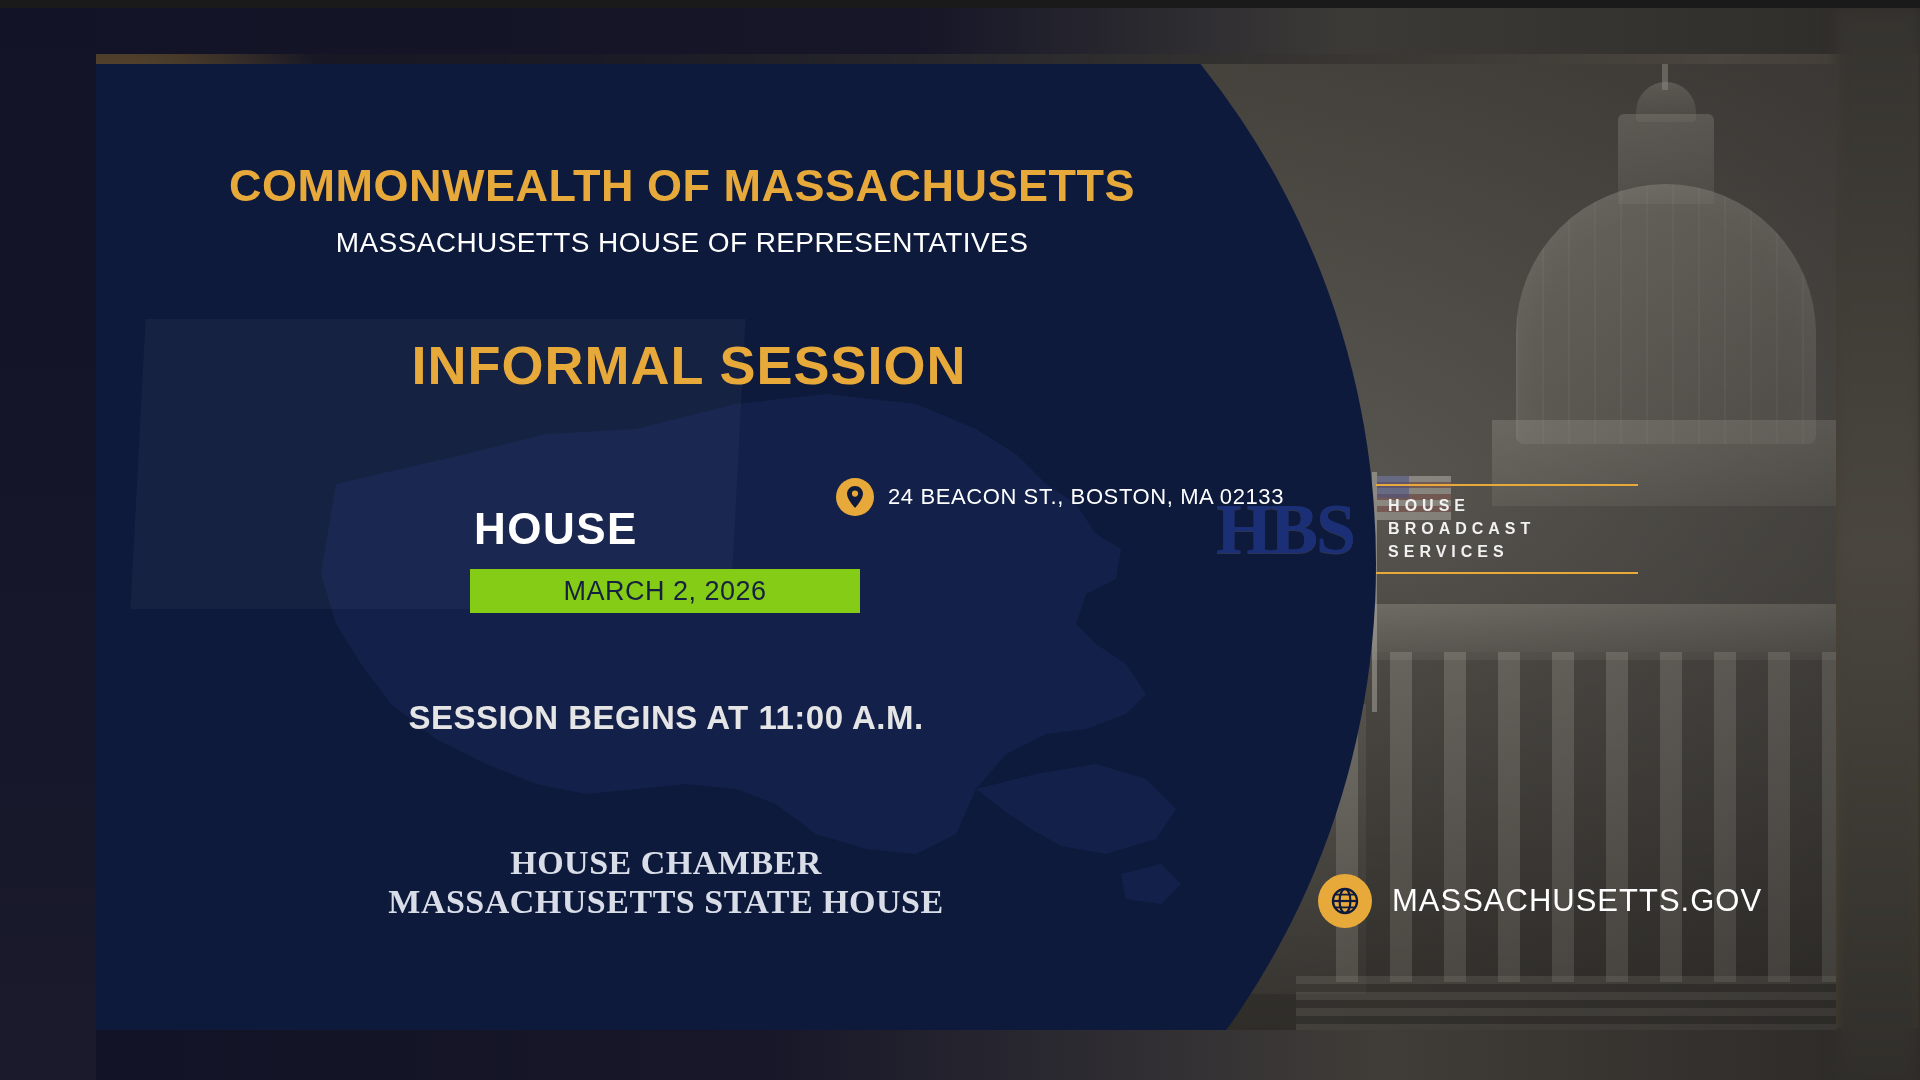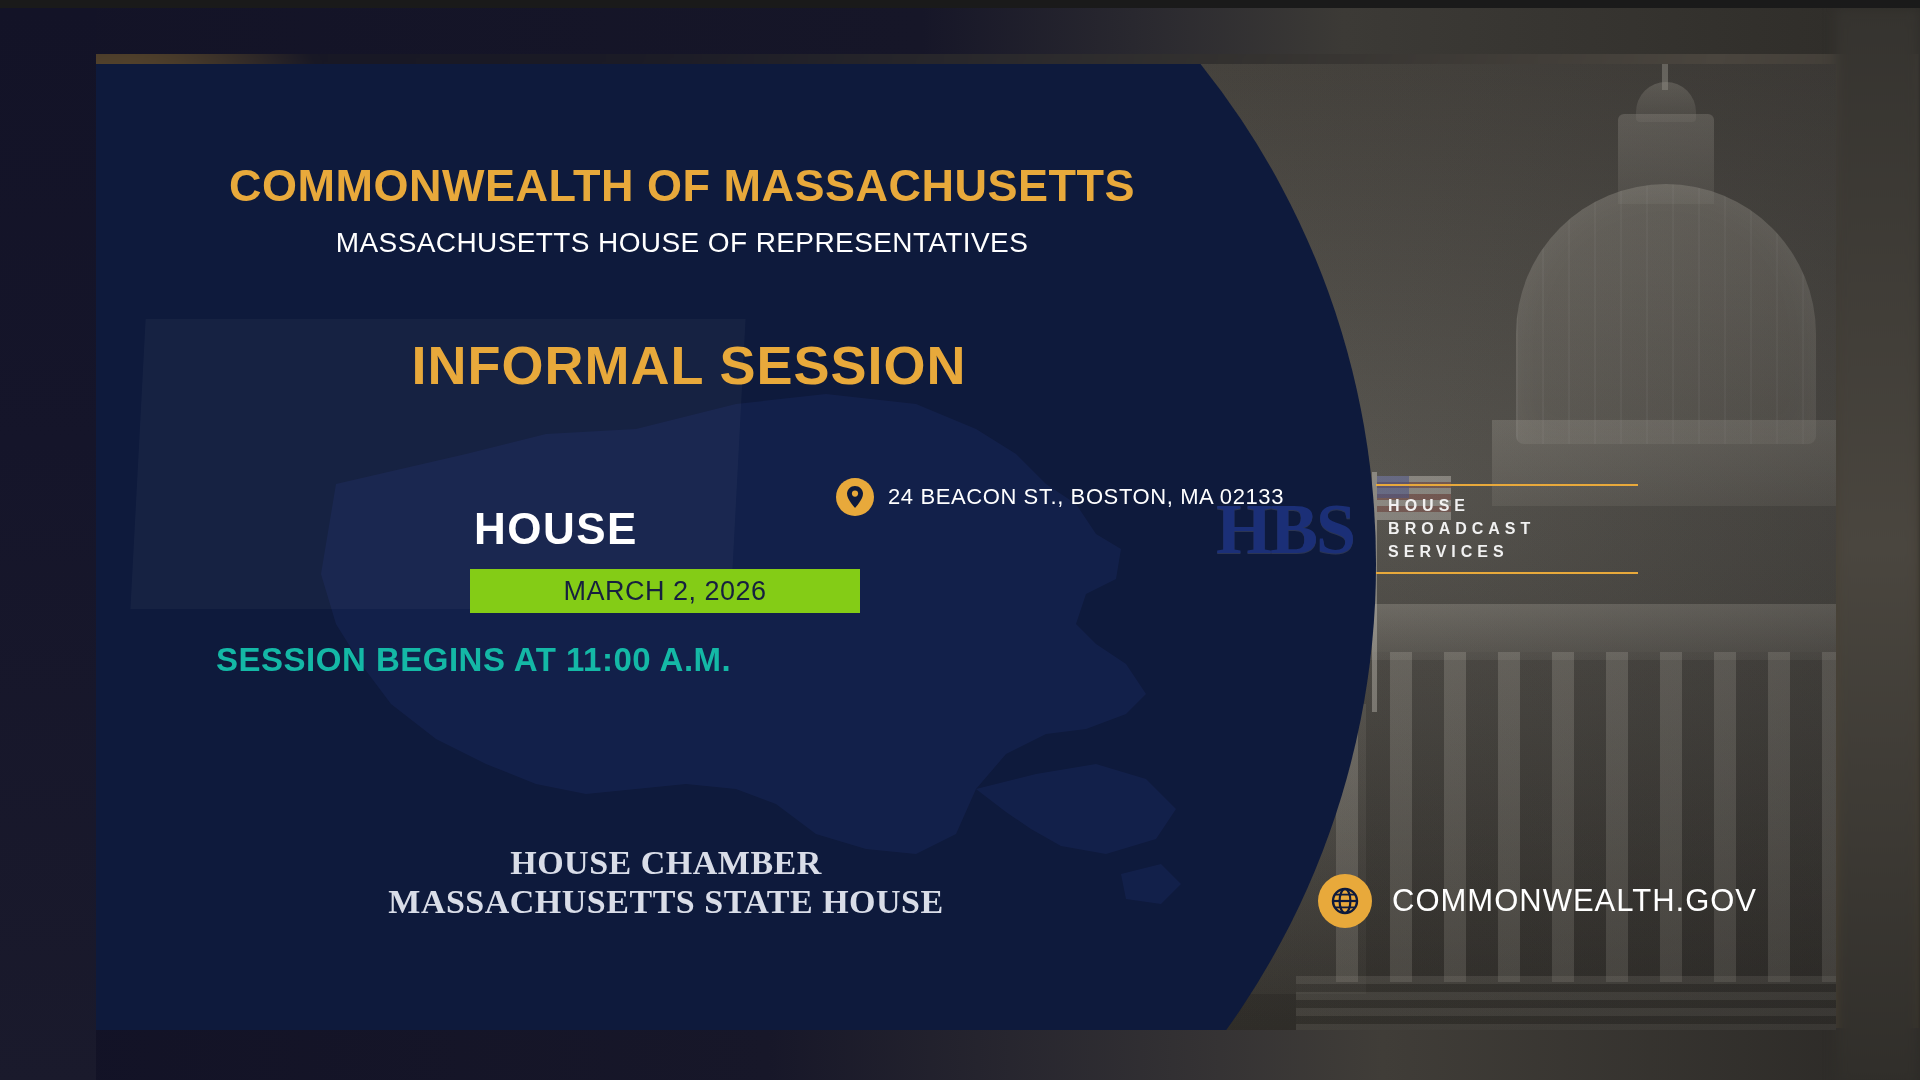--- a/index.html
+++ b/index.html
@@ -331,24 +331,24 @@
     font-size: 27px;
     display: flex;
     align-items: center;
     justify-content: center;
     letter-spacing: 0.5px;
   }
 
   .begins-text {
     position: absolute;
     left: 120px;
-    top: 577px;
+    top: 635px;
     width: 900px;
-    text-align: left;
-    color: #14b8a6;
+    text-align: center;
+    color: #e5e5e5;
     font-size: 33px;
     font-weight: bold;
     letter-spacing: 0.5px;
   }
 
   .venue {
     position: absolute;
     left: 120px;
     top: 779px;
     width: 900px;
@@ -503,18 +503,18 @@
       <div class="web-row">
         <span class="globe-icon">
           <svg width="32" height="32" viewBox="0 0 32 32" xmlns="http://www.w3.org/2000/svg">
             <circle cx="16" cy="16" r="12" fill="none" stroke="#0e1a3c" stroke-width="2.4"></circle>
             <ellipse cx="16" cy="16" rx="5.4" ry="12" fill="none" stroke="#0e1a3c" stroke-width="2.2"></ellipse>
             <line x1="4" y1="16" x2="28" y2="16" stroke="#0e1a3c" stroke-width="2.2"></line>
             <line x1="6.4" y1="9.6" x2="25.6" y2="9.6" stroke="#0e1a3c" stroke-width="1.8"></line>
             <line x1="6.4" y1="22.4" x2="25.6" y2="22.4" stroke="#0e1a3c" stroke-width="1.8"></line>
           </svg>
         </span>
-        <span class="web-text">COMMONWEALTH.GOV</span>
+        <span class="web-text">MASSACHUSETTS.GOV</span>
       </div>
 
     </div>
   </div>
 </div>
 
 </body></html>

